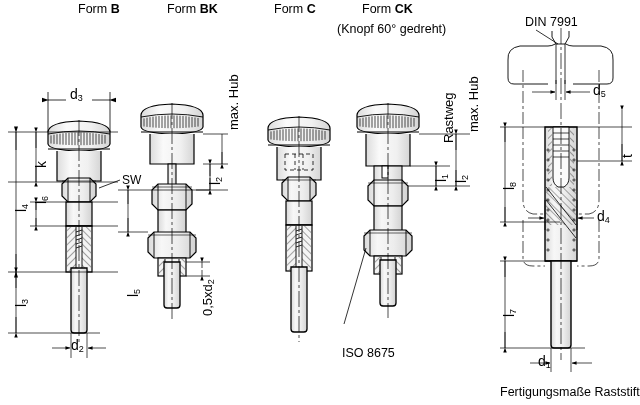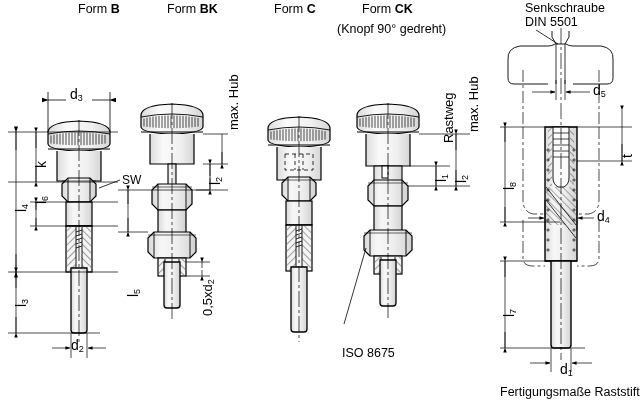--- a/index.html
+++ b/index.html
@@ -500,24 +500,23 @@
 </div>
 <div class="lbl" style="left:167px;top:2px;">
   <span>Form </span><b>BK</b>
 </div>
 <div class="lbl" style="left:274px;top:2px;">
   <span>Form </span><b>C</b>
 </div>
 <div class="lbl" style="left:362px;top:2px;">
   <span>Form </span><b>CK</b>
 </div>
-<div class="lbl" style="left:337px;top:22px;">(Knopf 90° gedreht)</div>
-
-<div class="lbl" style="left:525px;top:1px;">Senkschraube</div>
-<div class="lbl" style="left:525px;top:15px;">DIN 5501</div>
+<div class="lbl" style="left:337px;top:22px;">(Knopf 60° gedreht)</div>
+
+<div class="lbl" style="left:525px;top:15px;">DIN 7991</div>
 
 <div class="lbl" style="left:342px;top:346px;">ISO 8675</div>
 
 <div class="lbl" style="left:500px;top:385px;">Fertigungsmaße Raststift</div>
 
 <div class="lbl" style="left:122px;top:173px;font-size:12px;">SW</div>
 
 <div class="lbl" style="left:70px;top:86px;font-size:14px;">
   <span>d</span><span class="sub">3</span>
 </div>
@@ -527,21 +526,21 @@
 </div>
 
 <div class="lbl" style="left:593px;top:82px;font-size:14px;">
   <span>d</span><span class="sub">5</span>
 </div>
 
 <div class="lbl" style="left:597px;top:208px;font-size:14px;">
   <span>d</span><span class="sub">4</span>
 </div>
 
-<div class="lbl" style="left:560px;top:353px;font-size:14px;margin-top:8px;">
+<div class="lbl" style="left:538px;top:353px;font-size:14px;">
   <span>d</span><span class="sub">1</span>
 </div>
 
 <div class="lbl rot" style="left:13px;top:212px;font-size:14px;">
   <span>l</span><span class="sub">4</span>
 </div>
 <div class="lbl rot" style="left:33px;top:168px;font-size:14px;">
   <span>k</span>
 </div>
 <div class="lbl rot" style="left:33px;top:204px;font-size:14px;">

